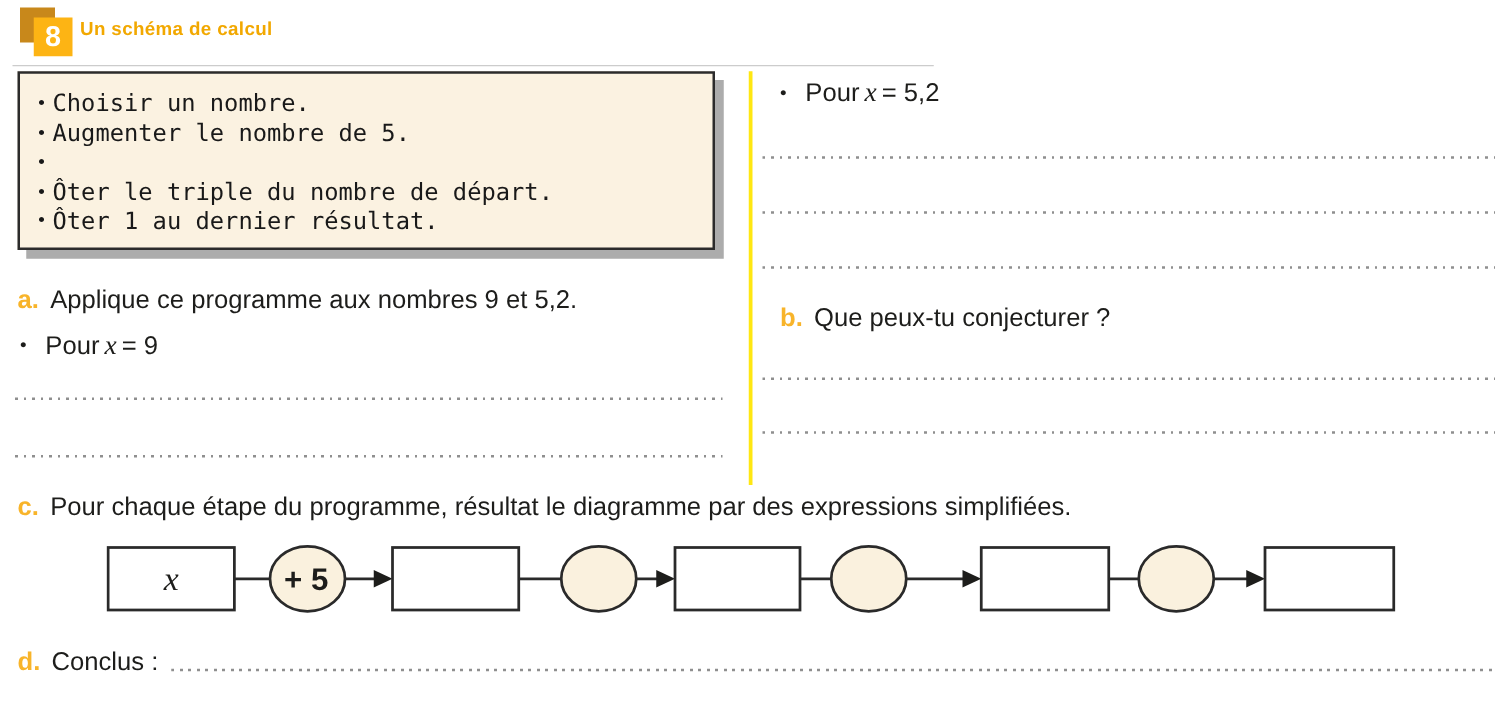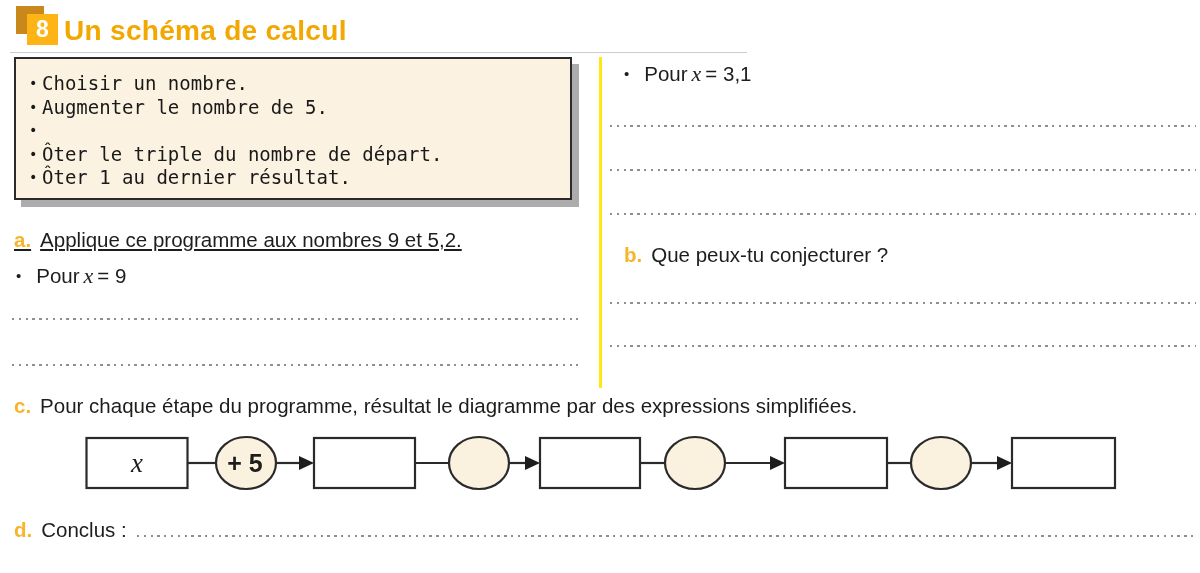--- a/index.html
+++ b/index.html
@@ -19,21 +19,21 @@
     width: 28px; height: 28px; background: #c8881b;
   }
   .badge-front {
     position: absolute; left: 27px; top: 14px;
     width: 31px; height: 31px; background: #fdb414;
     display: flex; align-items: center; justify-content: center;
     color: #ffffff; font-weight: bold; font-size: 23px;
   }
   .ex-title {
     position: absolute; left: 64px; top: 15px;
-    font-size: 28px; font-weight: bold; color: #f2a800;
+    font-size: 15px; font-weight: bold; color: #f2a800;
     letter-spacing: 0.3px;
   }
   .header-rule {
     position: absolute; left: 10px; top: 52px;
     width: 737px; height: 1px; background: #cccccc;
   }
   
   .program-box {
     position: absolute; left: 14px; top: 57px;
     width: 558px; height: 143px;
@@ -88,28 +88,28 @@
   <div class="program-box">
     <div class="program-line"><span class="bullet">•</span><span>Choisir un nombre.</span></div>
     <div class="program-line"><span class="bullet">•</span><span>Augmenter le nombre de 5.</span></div>
     <div class="program-line"><span class="bullet">•</span></div>
     <div class="program-line"><span class="bullet">•</span><span>Ôter le triple du nombre de départ.</span></div>
     <div class="program-line"><span class="bullet">•</span><span>Ôter 1 au dernier résultat.</span></div>
   </div>
 
   <div class="col-divider"></div>
 
-  <div class="text-row" style="left:14px; top:228px;text-decoration:underline;"><span class="q-label">a.</span><span>Applique ce programme aux nombres 9 et 5,2.</span></div>
+  <div class="text-row" style="left:14px; top:228px;"><span class="q-label">a.</span><span>Applique ce programme aux nombres 9 et 5,2.</span></div>
 
   <div class="text-row" style="left:16px; top:263px;"><span class="row-bullet">•</span><span>Pour</span><span class="math-var">x</span><span>= 9</span></div>
 
   <div class="dotline" style="left:12px; top:318px; width:566px;"></div>
   <div class="dotline" style="left:12px; top:364px; width:566px;"></div>
 
-  <div class="text-row" style="left:624px; top:61px;"><span class="row-bullet">•</span><span>Pour</span><span class="math-var">x</span><span>= 3,1</span></div>
+  <div class="text-row" style="left:624px; top:61px;"><span class="row-bullet">•</span><span>Pour</span><span class="math-var">x</span><span>= 5,2</span></div>
 
   <div class="dotline" style="left:610px; top:125px; width:586px;"></div>
   <div class="dotline" style="left:610px; top:169px; width:586px;"></div>
   <div class="dotline" style="left:610px; top:213px; width:586px;"></div>
 
   <div class="text-row" style="left:624px; top:243px;"><span class="q-label">b.</span><span>Que peux-tu conjecturer ?</span></div>
 
   <div class="dotline" style="left:610px; top:302px; width:586px;"></div>
   <div class="dotline" style="left:610px; top:345px; width:586px;"></div>
 

